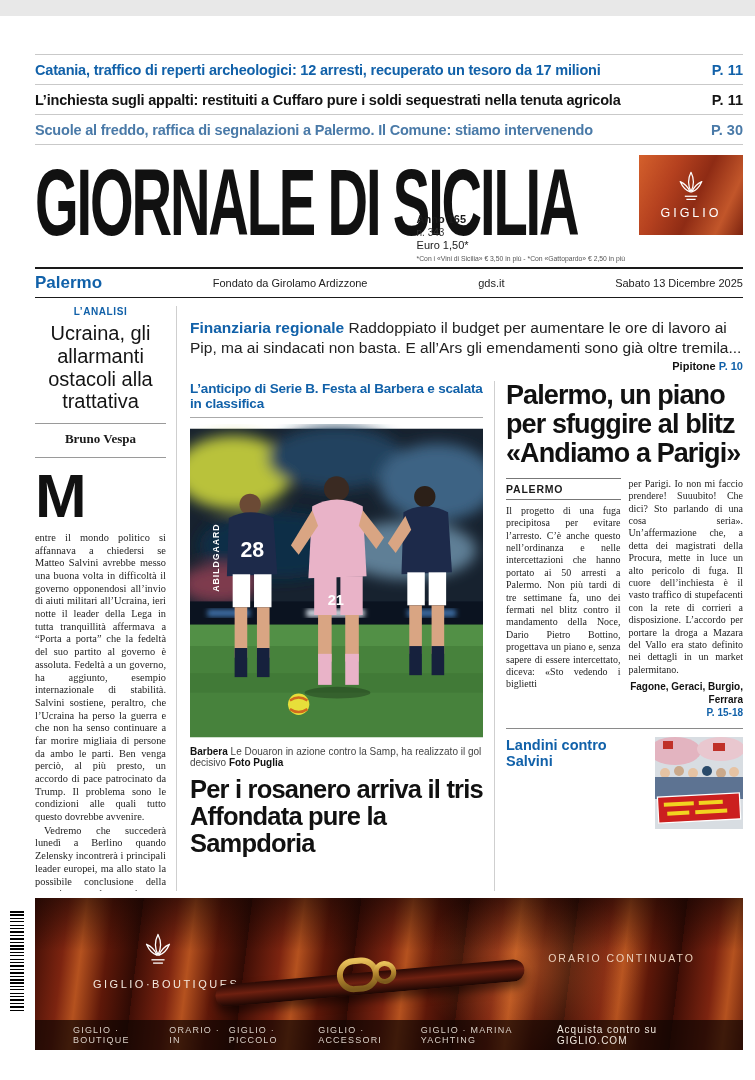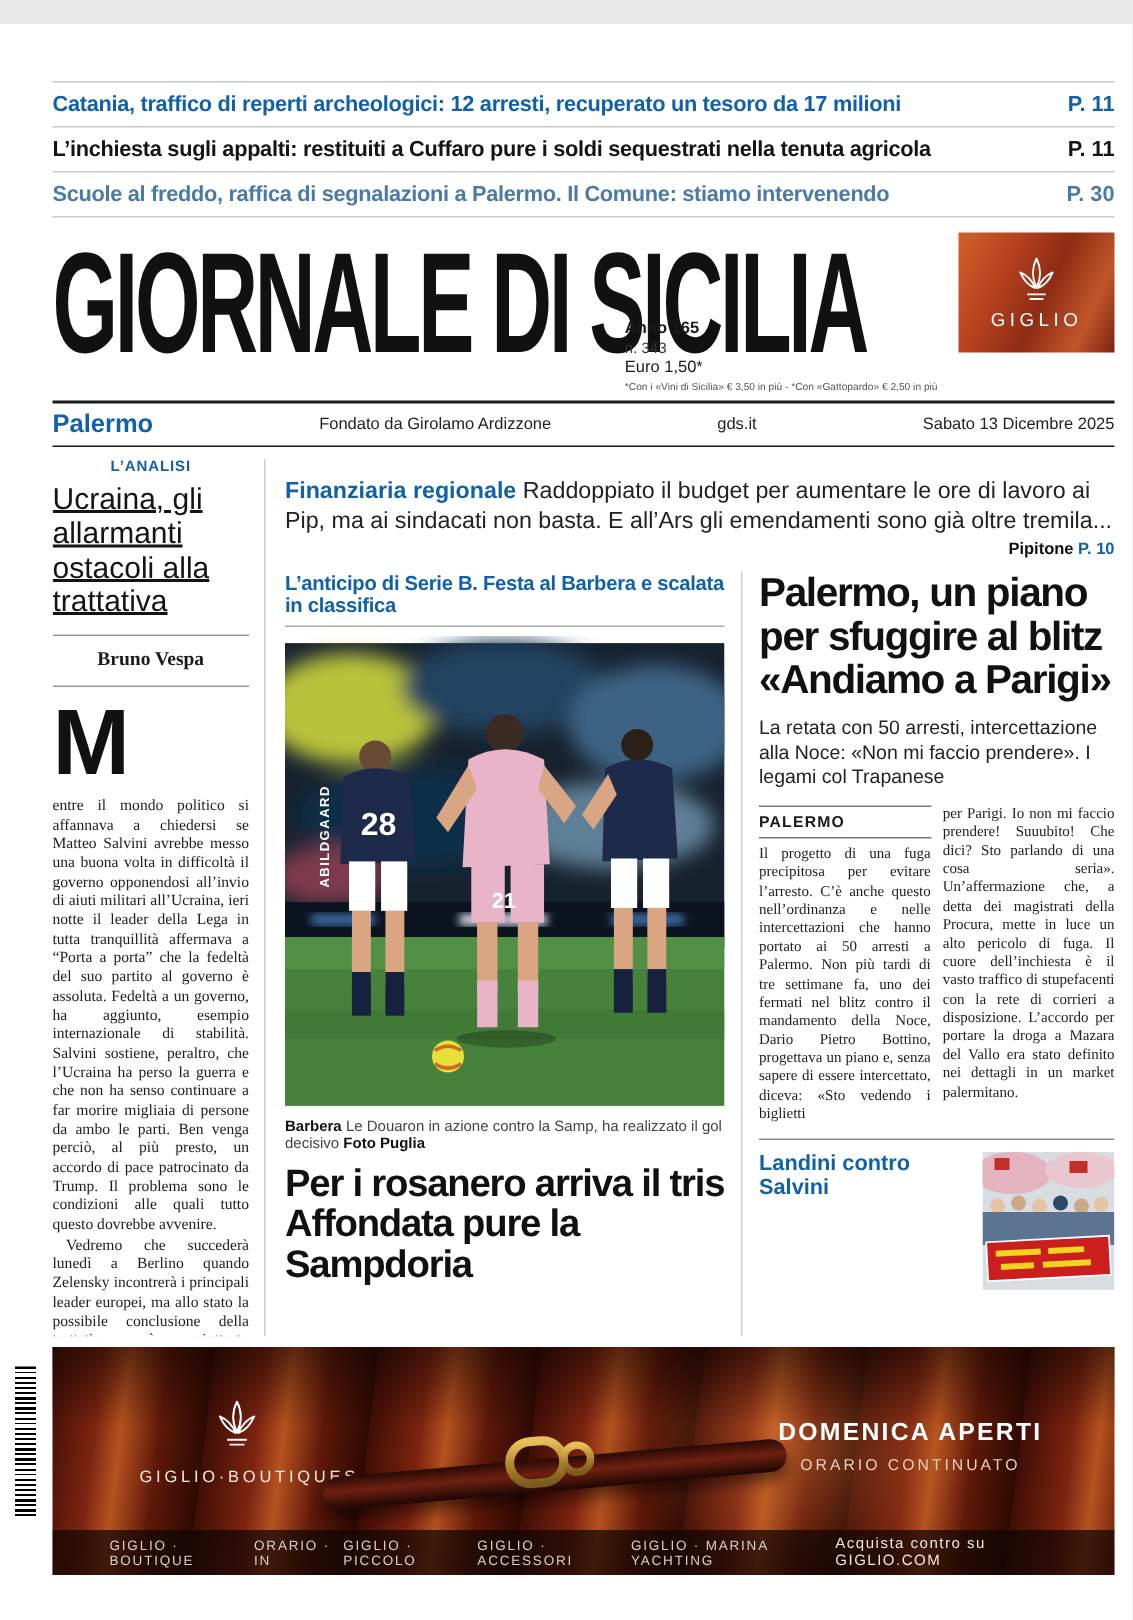--- a/index.html
+++ b/index.html
@@ -43,21 +43,21 @@
   .info-bar .mid  { font-size:11px; color:#222; }
   
   .content { margin:8px 12px 0 35px; display:flex; height:585px; overflow:hidden; }
   .left-col { width:142px; flex:0 0 142px; padding-right:10px; border-right:1px solid #cfcfcf; overflow:hidden; }
   .main-wrap { flex:1; padding-left:13px; display:flex; flex-direction:column; }
   .lower { display:flex; margin-top:9px; flex:1; }
   .center-col { width:305px; flex:0 0 305px; padding-right:11px; border-right:1px solid #cfcfcf; }
   .right-col { flex:1; padding-left:11px; }
   
   .kicker-sm { color:#1161a9; font-weight:bold; font-size:10px; letter-spacing:0.6px; text-align:center; }
-  .an-title { font-size:20px; line-height:1.14; text-align:left; color:#141414; margin-top:5px; font-weight:normal;text-decoration:underline; }
+  .an-title { font-size:20px; line-height:1.14; text-align:center; color:#141414; margin-top:5px; font-weight:normal; }
   .an-rule { border:0; border-top:1px solid #9a9a9a; margin:10px 0 7px; }
   .an-author { text-align:center; font-weight:bold; font-size:13px;font-family:Liberation Serif, serif; }
   .dropcap { font-weight:bold; font-size:62px; line-height:0.9; margin:10px 0 8px; color:#111; }
   .an-body { font-family:"Liberation Serif", serif; font-size:10.4px; line-height:1.22; text-align:justify; color:#1d1d1d; }
   .an-body + .an-body { text-indent:9px; margin-top:1px; }
   
   .lead-headline { font-weight:bold; font-size:44px; letter-spacing:-1.5px; line-height:1.0; color:#111; }
   .lead-stand { margin-top:12px; font-size:15.5px; line-height:1.3; color:#222; }
   .lead-stand .lead-kicker { color:#1161a9; font-weight:bold; }
   .lead-byline { text-align:right; font-size:11px; margin-top:2px; }
@@ -260,28 +260,31 @@
             <path d="M103,280 q9,-6 18,0" stroke="#d06a1e" stroke-width="2.5" fill="none"></path>
             <path d="M103,289 q9,6 18,0" stroke="#d06a1e" stroke-width="2.5" fill="none"></path>
           </svg>
           <p class="caption"><b>Barbera</b><span> Le Douaron in azione contro la Samp, ha realizzato il gol decisivo </span><b>Foto Puglia</b></p>
           <h2 class="cc-headline"><span>Per i rosanero arriva il tris</span><br><span>Affondata pure la Sampdoria</span></h2>
 
         </section>
 
         <section class="right-col">
           <h2 class="rc-headline">Palermo, un piano per sfuggire al blitz «Andiamo a Parigi»</h2>
-          <p class="rc-stand">La retata con 50 arresti, intercettazione alla Noce: «Non mi faccio prendere». I legami col Trapanese</p>
           <div class="rc-body-wrap">
             <div class="rc-bcol first">
               <div class="dateline">PALERMO</div>
               <p class="rc-body">Il progetto di una fuga precipitosa per evitare l’arresto. C’è anche questo nell’ordinanza e nelle intercettazioni che hanno portato ai 50 arresti a Palermo. Non più tardi di tre settimane fa, uno dei fermati nel blitz contro il mandamento della Noce, Dario Pietro Bottino, progettava un piano e, senza sapere di essere intercettato, diceva: «Sto vedendo i biglietti</p>
             </div>
             <div class="rc-bcol">
               <p class="rc-body">per Parigi. Io non mi faccio prendere! Suuubito! Che dici? Sto parlando di una cosa seria». Un’affermazione che, a detta dei magistrati della Procura, mette in luce un alto pericolo di fuga. Il cuore dell’inchiesta è il vasto traffico di stupefacenti con la rete di corrieri a disposizione. L’accordo per portare la droga a Mazara del Vallo era stato definito nei dettagli in un market palermitano.</p>
+              <div class="rc-byline">
+                <span class="byline-name">Fagone, Geraci, Burgio, Ferrara</span><br>
+                <span class="byline-page">P. 15-18</span>
+              </div>
             </div>
           </div>
 
           <hr class="sec-rule">
 
           <div class="news-brief">
             <div class="nb-text">
               <div class="nb-kicker">Landini contro Salvini</div>
 
             </div>
@@ -338,21 +341,20 @@
             <stop offset="0" stop-color="#e8c05a"></stop>
               <stop offset="0.5" stop-color="#b58830"></stop>
               <stop offset="1" stop-color="#7c5a1c"></stop>
           </linearGradient>
         </defs>
         <rect x="5" y="6" width="36" height="28" rx="14" fill="none" stroke="url(#gold)" stroke-width="6"></rect>
         <circle cx="50" cy="20" r="9" fill="none" stroke="url(#gold)" stroke-width="5"></circle>
       </svg>
     </div>
     <div class="ad-promo">
-      <div class="p1">DOMENICA APERTI</div>
       <div class="p2">ORARIO CONTINUATO</div>
     </div>
     <div class="ad-strip">
       <span class="ad-store">GIGLIO · BOUTIQUE</span>
       <span class="ad-store">ORARIO · IN</span>
       <span class="ad-store">GIGLIO · PICCOLO</span>
       <span class="ad-store">GIGLIO · ACCESSORI</span>
       <span class="ad-store">GIGLIO · MARINA YACHTING</span>
       <span class="ad-online">Acquista contro su GIGLIO.COM</span>
     </div>

